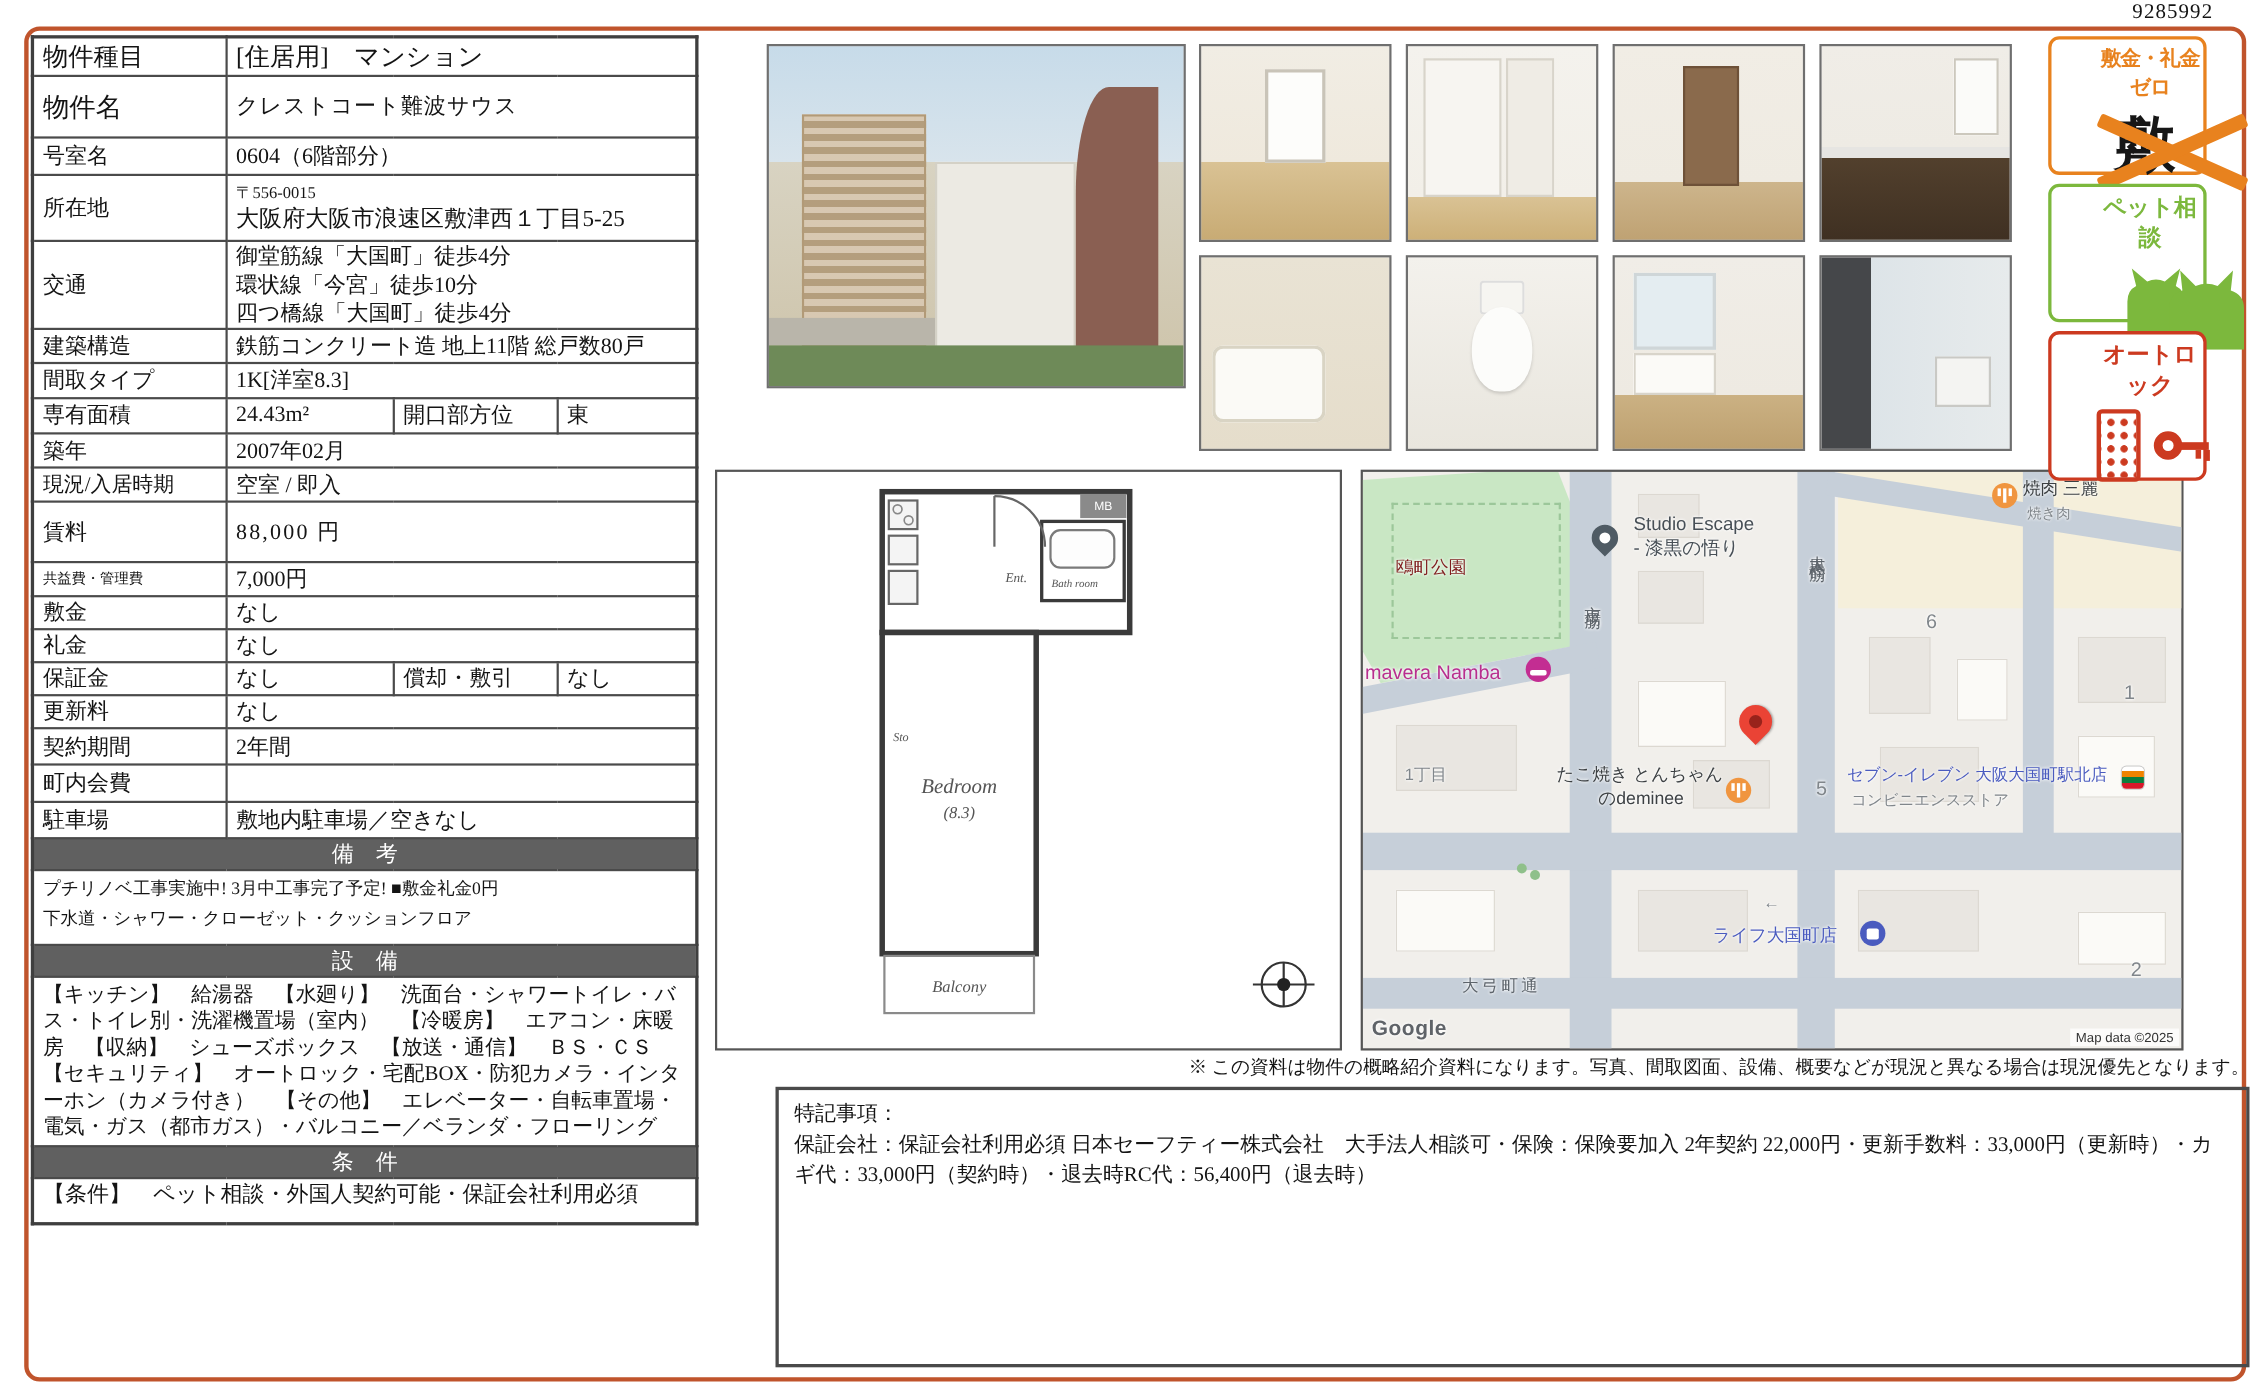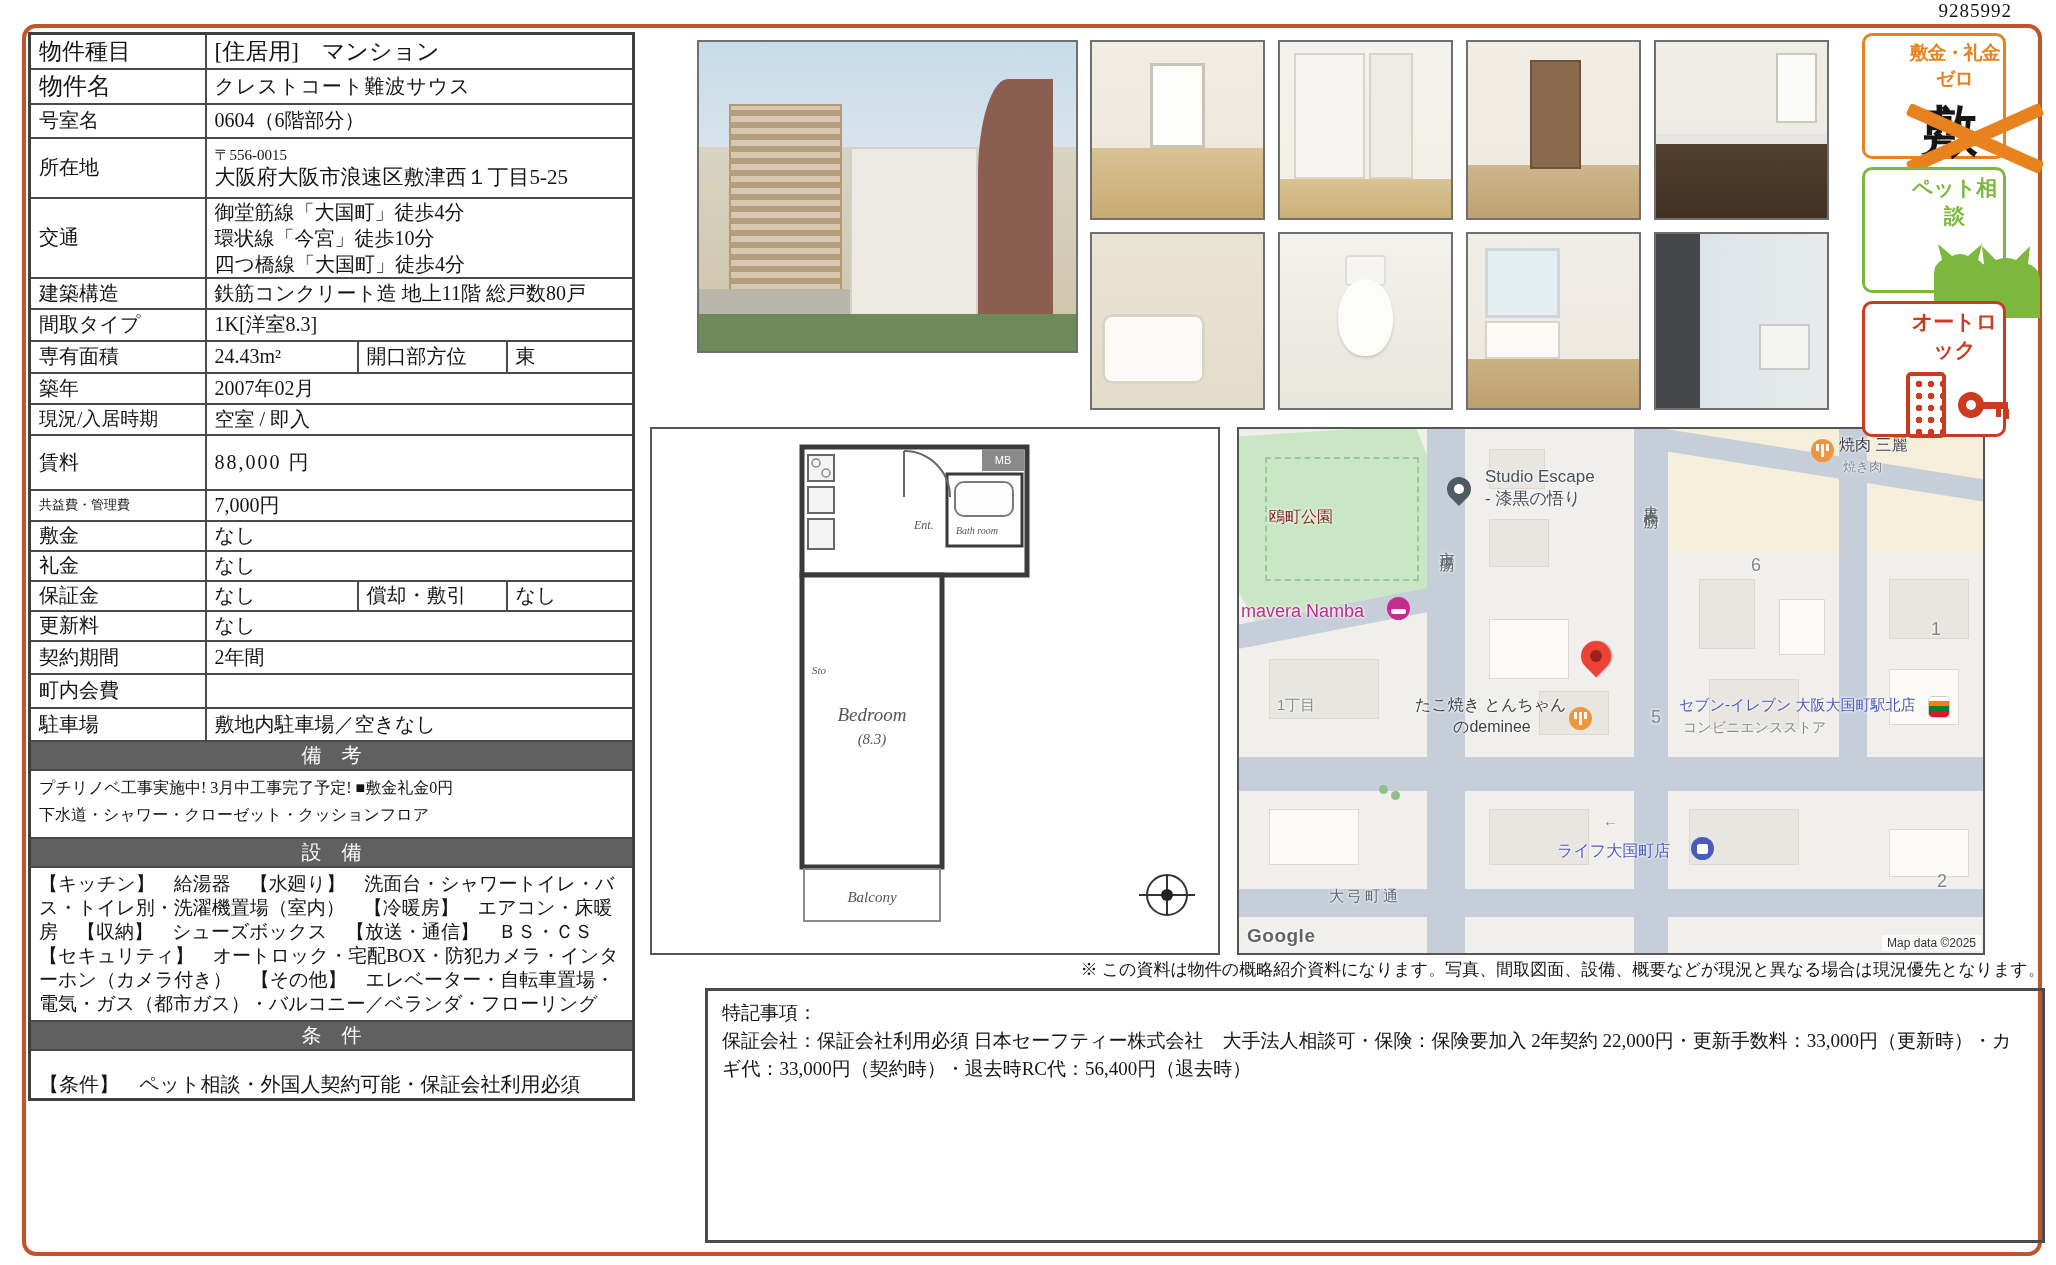--- a/index.html
+++ b/index.html
@@ -115,21 +115,21 @@
         <col style="width:176px">
         <col style="width:152px">
         <col style="width:149px">
         <col style="width:127px">
       </colgroup>
     <tbody>
         <tr style="height:35px">
       <td class="lab" style="font-size:23px">物件種目</td>
       <td colspan="3" style="font-size:23px">[住居用]　マンション</td>
     </tr>
-    <tr style="height:35px">
+    <tr style="height:56px">
       <td class="lab" style="font-size:24px">物件名</td>
       <td colspan="3" class="big-name">クレストコート難波サウス</td>
     </tr>
     <tr style="height:34px">
       <td class="lab">号室名</td>
       <td colspan="3">0604（6階部分）</td>
     </tr>
     <tr style="height:60px">
       <td class="lab">所在地</td>
       <td colspan="3">
@@ -219,21 +219,21 @@
     </tr>
     <tr style="height:140px">
       <td colspan="4" style="vertical-align:top">
         <span class="equip">【キッチン】　給湯器　【水廻り】　洗面台・シャワートイレ・バス・トイレ別・洗濯機置場（室内）　【冷暖房】　エアコン・床暖房　【収納】　シューズボックス　【放送・通信】　ＢＳ・ＣＳ　【セキュリティ】　オートロック・宅配BOX・防犯カメラ・インターホン（カメラ付き）　【その他】　エレベーター・自転車置場・電気・ガス（都市ガス）・バルコニー／ベランダ・フローリング</span>
       </td>
     </tr>
     <tr style="height:28px">
       <td colspan="4" class="band-td">条　件</td>
     </tr>
     <tr style="height:42px">
-      <td colspan="4" style="vertical-align:top;padding-top:20px">
+      <td colspan="4" style="vertical-align:top;padding-top:0">
         <span class="cond">【条件】　ペット相談・外国人契約可能・保証会社利用必須</span>
       </td>
     </tr>
   </tbody>
     </table>
 
   <div class="abs photo p-build" style="left:697px;top:40px;width:381px;height:313px" title="建物外観">
     <div class="ph-child b1"></div>
     <div class="ph-child b2"></div>
     <div class="ph-child b3"></div>

